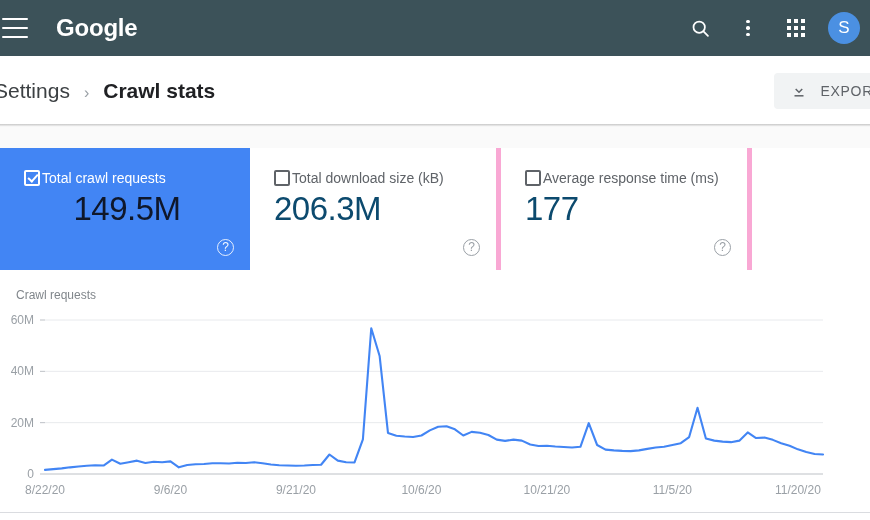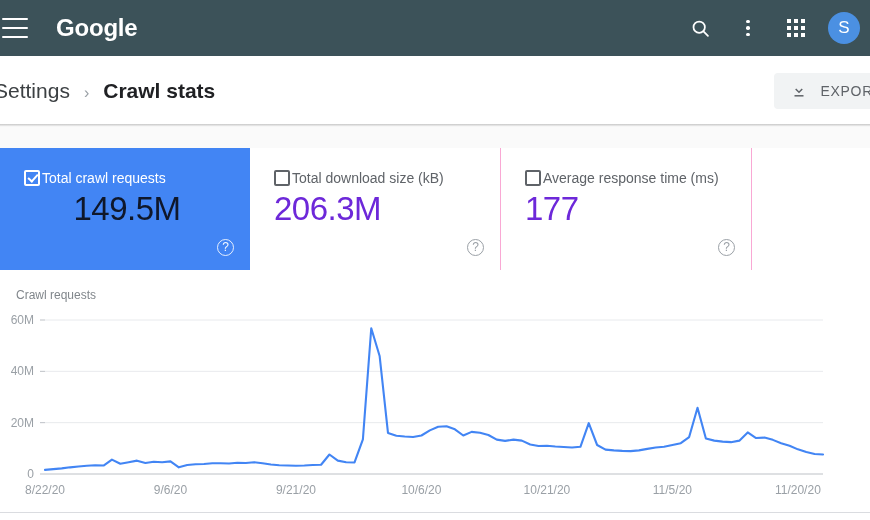--- a/index.html
+++ b/index.html
@@ -77,42 +77,42 @@
     position: absolute; left: 0; top: 127px; width: 870px; height: 21px; background: #fafafa;
   }
 
   
   .cards {
     position: absolute; left: 0; top: 148px; width: 870px; height: 122px;
     display: flex; background: #fff;
   }
   .card {
     position: relative; height: 122px; background: #fff;
-    border-right: 1px solid #f9a8d4; padding: 22px 20px 0 24px;
+    border-right: 5px solid #f9a8d4; padding: 22px 20px 0 24px;
     cursor: pointer; overflow: hidden;
   }
   .card.c0 { width: 250px; background: #4285f4; border-right: none; }
   .card.c1 { width: 251px; }
   .card.c2 { width: 251px; }
   .card.c3 { width: 117px; border-right: none; }
   .card-head { display: flex; align-items: center; gap: 2px; }
   .cbox {
     width: 16px; height: 16px; border: 2px solid #5f6368; border-radius: 2px;
     flex: none; position: relative; background: transparent;
   }
   .card.c0 .cbox { border-color: #ffffff; }
   .cbox.checked::after {
     content: ""; position: absolute; left: 3.5px; top: 0px;
     width: 4px; height: 8px; border: solid #ffffff; border-width: 0 2px 2px 0;
     transform: rotate(42deg);
   }
   .card-label { font-size: 14px; color: #5f6368; white-space: nowrap; }
   .card.c0 .card-label { color: #ffffff; }
   .card-value {
-    margin-top: 4px; font-size: 33px; color: #6d28d9; font-weight: 400;
+    margin-top: 4px; font-size: 33px; color: #0c4a6e; font-weight: 400;
     letter-spacing: -0.5px; white-space: nowrap;
   }
   .card.c0 .card-value { color: #0f172a; text-align: center; }
   .help {
     position: absolute; right: 16px; bottom: 14px;
     width: 17px; height: 17px; border-radius: 50%; border: 1.4px solid #9aa0a6;
     color: #9aa0a6; font-size: 12px; line-height: 14px; text-align: center; cursor: pointer;
   }
   .card.c0 .help { border-color: rgba(255,255,255,.85); color: rgba(255,255,255,.95); }
 

